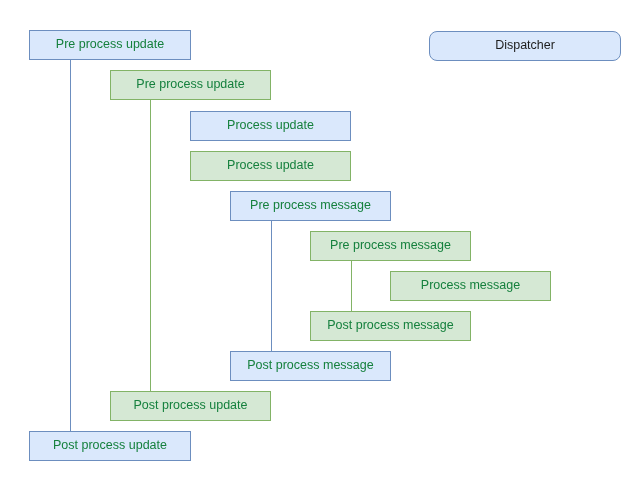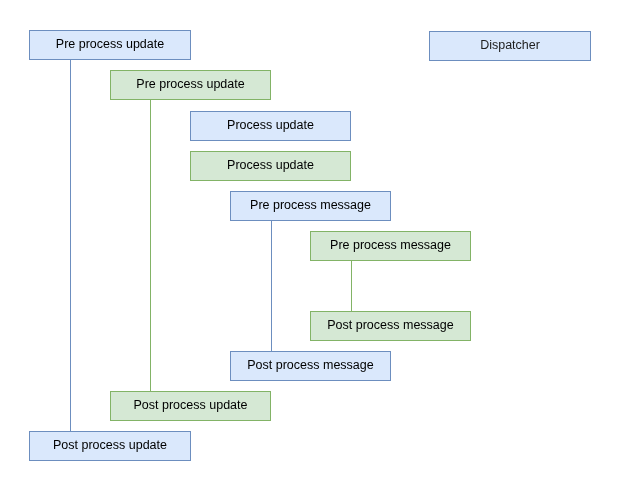--- a/index.html
+++ b/index.html
@@ -19,21 +19,21 @@
     overflow: hidden;
   }
   .node {
     position: absolute;
     box-sizing: border-box;
     display: flex;
     align-items: center;
     justify-content: center;
     font-size: 12.5px;
     line-height: 1.1;
-    color: #000000;
+    color: #15803d;
     text-align: center;
     border-width: 1px;
     border-style: solid;
     white-space: nowrap;
     user-select: none;
   }
   .node.blue {
     background: #dae8fc;
     border-color: #6c8ebf;
   }
@@ -79,25 +79,26 @@
   <div class="node green" style="left:110px; top:70px;  width:161px; height:30px;">Pre process update</div>
 
   <div class="node blue" style="left:190px; top:111px; width:161px; height:30px;">Process update</div>
 
   <div class="node green" style="left:190px; top:151px; width:161px; height:30px;">Process update</div>
 
   <div class="node blue" style="left:230px; top:191px; width:161px; height:30px;">Pre process message</div>
 
   <div class="node green" style="left:310px; top:231px; width:161px; height:30px;">Pre process message</div>
 
+  <div class="node green" style="left:390px; top:271px; width:161px; height:30px;">Process message</div>
 
   <div class="node green" style="left:310px; top:311px; width:161px; height:30px;">Post process message</div>
 
   <div class="node blue" style="left:230px; top:351px; width:161px; height:30px;">Post process message</div>
 
   <div class="node green" style="left:110px; top:391px; width:161px; height:30px;">Post process update</div>
 
   <div class="node blue" style="left:29px;  top:431px; width:162px; height:30px;">Post process update</div>
 
-  <div class="legend-node node blue" style="left:429px; top:31px; width:162px; height:30px;">Dispatcher</div>
+  <div class="legend-node node blue" style="left:429px; top:31px; width:192px; height:30px;border-radius:8px;">Dispatcher</div>
 
 
 </div>
 
 </body></html>

